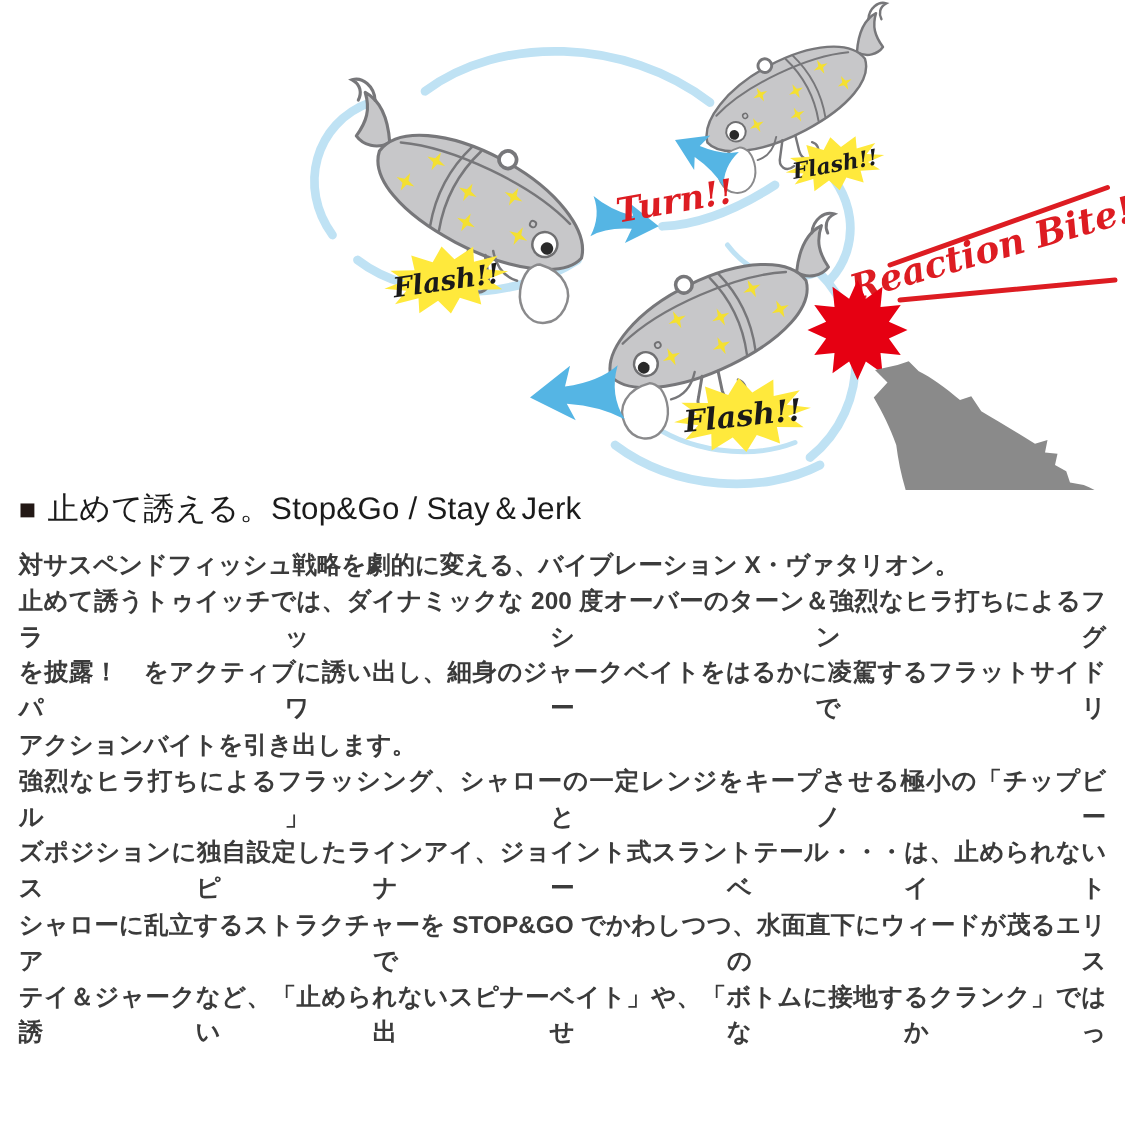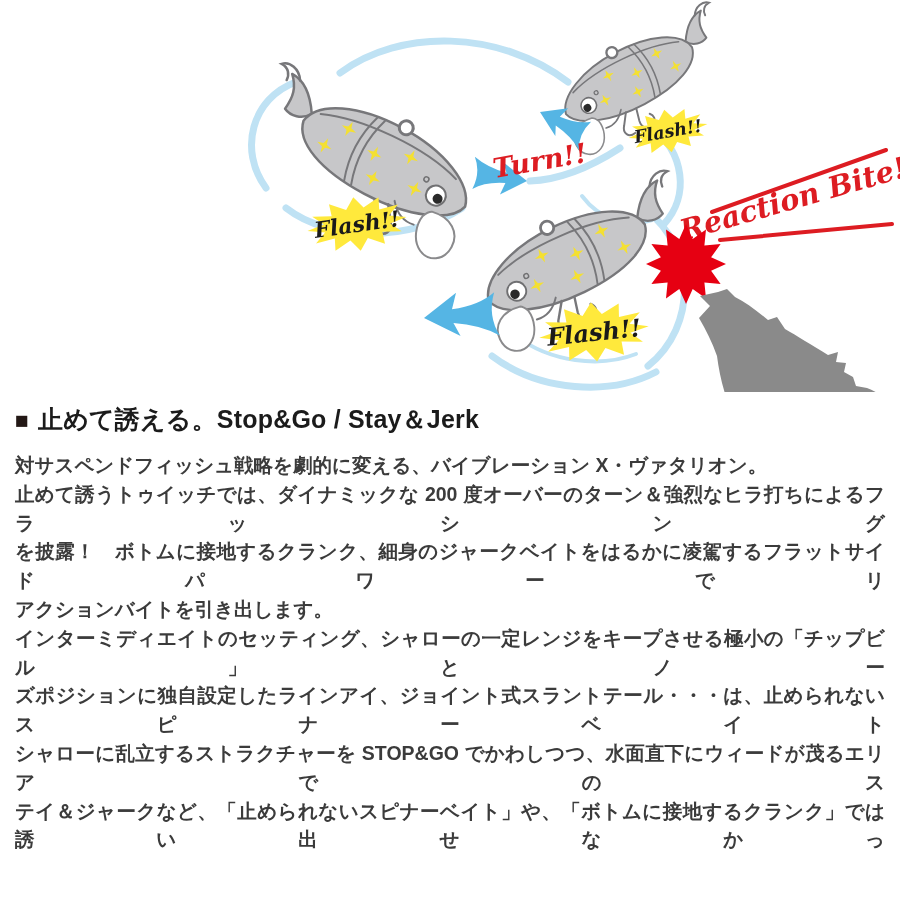--- a/index.html
+++ b/index.html
@@ -30,22 +30,22 @@
     font-family:"DejaVu Serif","Liberation Serif",serif;
     font-style:italic;font-weight:bold;fill:#dd1c22;
   }
   .red-line{stroke:#dd1c22;stroke-width:4;stroke-linecap:round;}
   .strike{fill:#e60012;}
   .bass{fill:#8a8a8a;}
 
   
   .content{padding:0 15px;}
   .section-heading{
-    margin:12px 0 16px 0;
-    font-size:25px;line-height:30px;font-weight:bold;color:#1b1b1b;
+    margin:0 0 16px 0;
+    font-size:25px;line-height:30px;font-weight:normal;color:#1b1b1b;
     letter-spacing:0.2px;
   }
   .section-heading .marker{color:#231815;font-size:23px;margin-right:9px;}
   .body-lines{color:#3b3b3b;font-size:19.5px;line-height:28.8px;}
   .jline{text-align:justify;text-align-last:justify;font-weight:bold;}
   .jline.end{text-align-last:left;}
 </style>
 </head>
 <body>
 
@@ -136,23 +136,23 @@
     </svg>
   </div>
 
   <div class="content">
 
     <h2 class="section-heading"><span class="marker">■</span><span>止めて誘える。Stop&amp;Go / Stay＆Jerk</span></h2>
 
     <div class="body-lines">
       <div class="jline end">対サスペンドフィッシュ戦略を劇的に変える、バイブレーション X・ヴァタリオン。</div>
       <div class="jline">止めて誘うトゥイッチでは、ダイナミックな 200 度オーバーのターン＆強烈なヒラ打ちによるフラッシング</div>
-      <div class="jline">を披露！　ボトムに接地するクランク、細身のジャークベイトをはるかに凌駕するフラットサイドパワーでリ</div>
+      <div class="jline">を披露！　をアクティブに誘い出し、細身のジャークベイトをはるかに凌駕するフラットサイドパワーでリ</div>
       <div class="jline end">アクションバイトを引き出します。</div>
-      <div class="jline">インターミディエイトのセッティング、シャローの一定レンジをキープさせる極小の「チップビル」とノー</div>
+      <div class="jline">強烈なヒラ打ちによるフラッシング、シャローの一定レンジをキープさせる極小の「チップビル」とノー</div>
       <div class="jline">ズポジションに独自設定したラインアイ、ジョイント式スラントテール・・・は、止められないスピナーベイト</div>
       <div class="jline">シャローに乱立するストラクチャーを STOP&amp;GO でかわしつつ、水面直下にウィードが茂るエリアでのス</div>
       <div class="jline">テイ＆ジャークなど、「止められないスピナーベイト」や、「ボトムに接地するクランク」では誘い出せなかっ</div>
 
     </div>
 
   </div>
 </div>
 
 </body></html>

